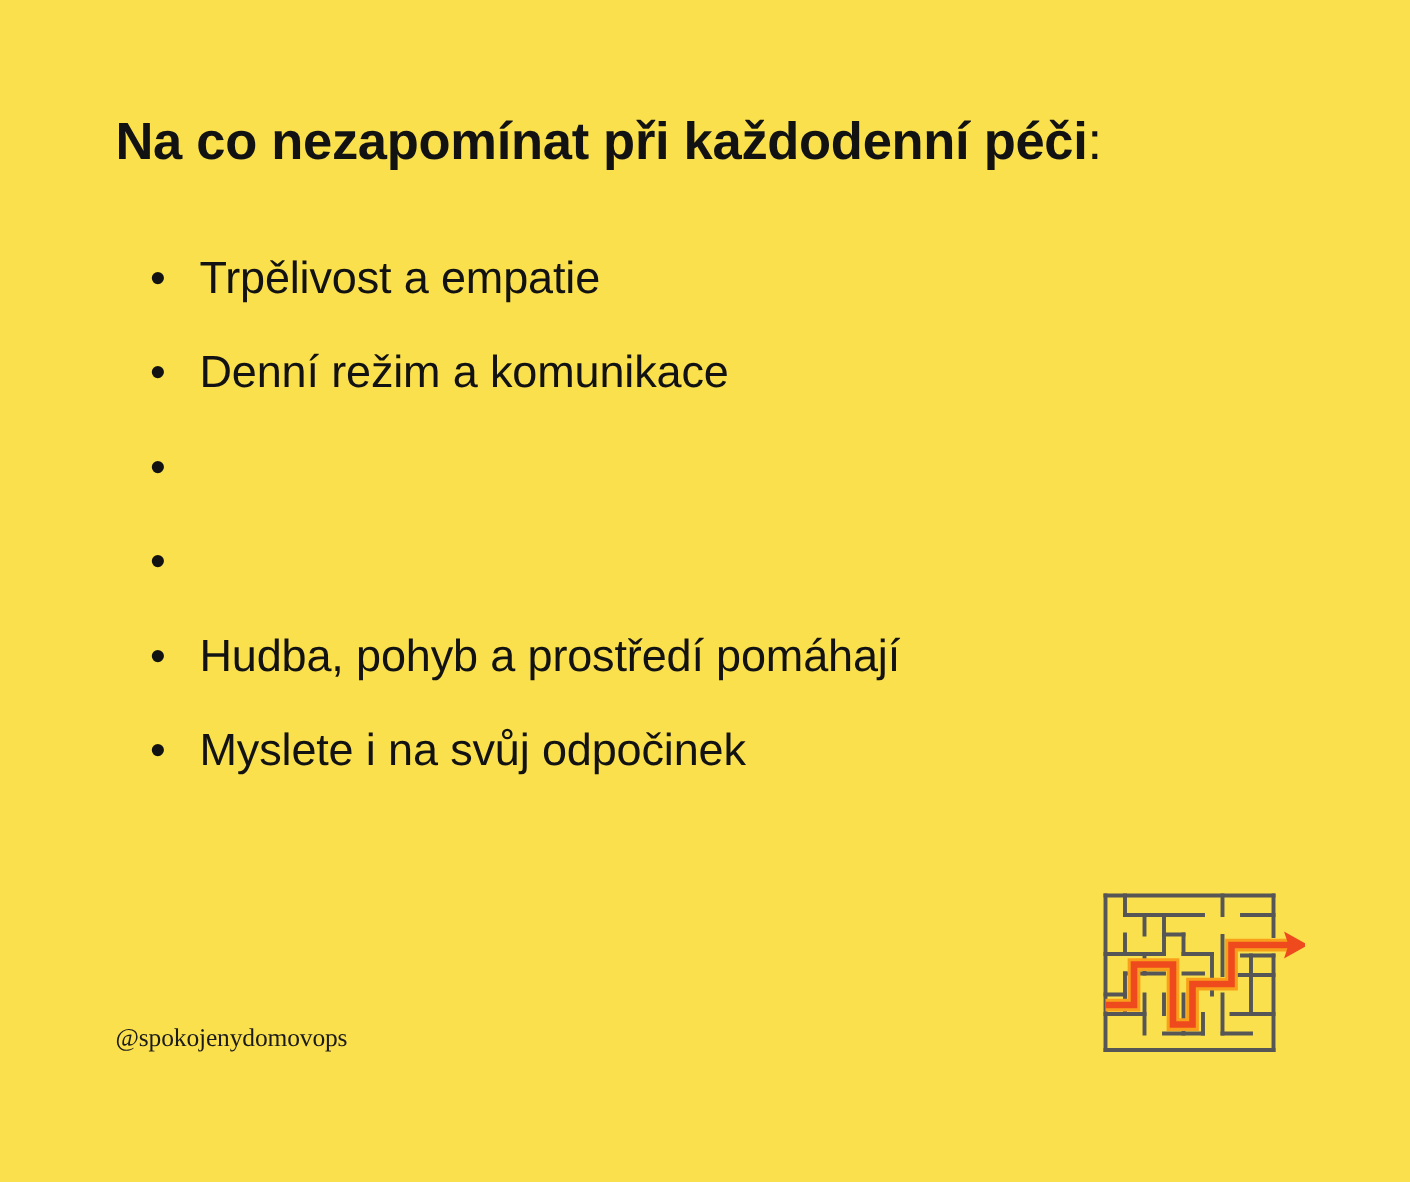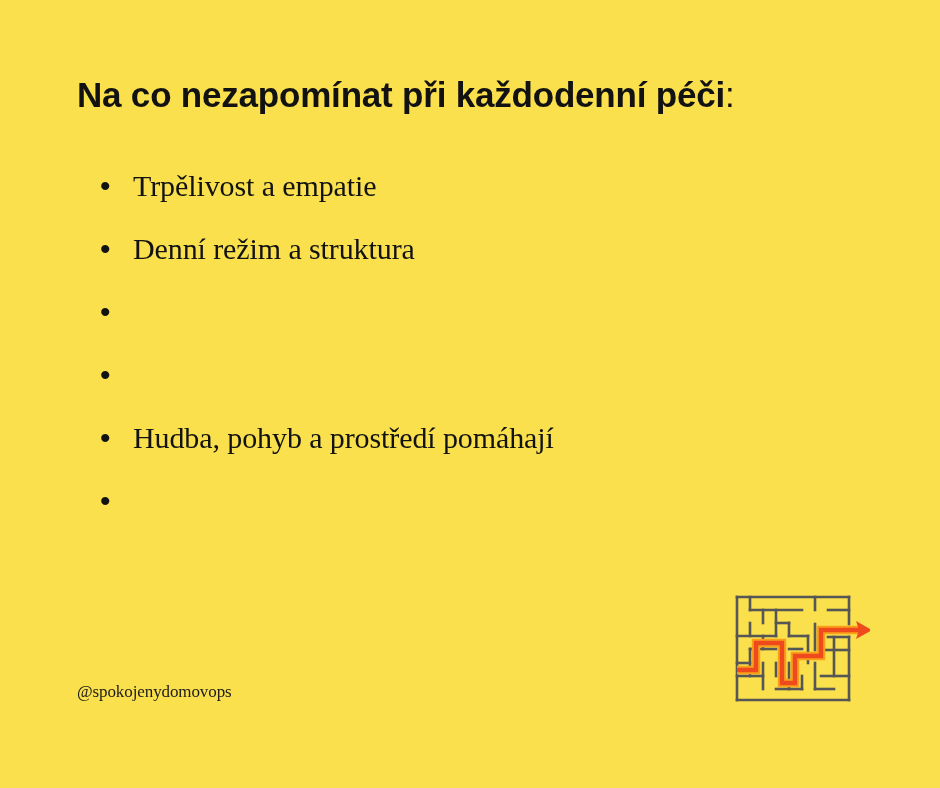--- a/index.html
+++ b/index.html
@@ -60,21 +60,20 @@
     line-height: 40px;
     color: #121212;
     text-align: left;
   }
   .bullet-text {
     font-size: 30px;
     line-height: 40px;
     color: #121212;
     letter-spacing: -0.1px;
     white-space: nowrap;
-    font-family: Liberation Serif, serif;
   }
 
   
   .handle {
     position: absolute;
     left: 77px;
     top: 682px;
     font-size: 17px;
     color: #1b1b1b;
     letter-spacing: -0.1px;
@@ -103,34 +102,35 @@
 
   <div class="title"><span>Na co nezapomínat při každodenní péči</span><span class="colon">:</span></div>
 
   <ul class="bullet-list">
     <li class="bullet-item">
       <span class="bullet-dot">•</span>
       <span class="bullet-text">Trpělivost a empatie</span>
     </li>
     <li class="bullet-item">
       <span class="bullet-dot">•</span>
-      <span class="bullet-text">Denní režim a struktura</span>
+      <span class="bullet-text">Denní režim a komunikace</span>
     </li>
     <li class="bullet-item">
       <span class="bullet-dot">•</span>
     </li>
     <li class="bullet-item">
       <span class="bullet-dot">•</span>
     </li>
     <li class="bullet-item">
       <span class="bullet-dot">•</span>
       <span class="bullet-text">Hudba, pohyb a prostředí pomáhají</span>
     </li>
     <li class="bullet-item">
       <span class="bullet-dot">•</span>
+      <span class="bullet-text">Myslete i na svůj odpočinek</span>
     </li>
   </ul>
 
   <div class="handle">@spokojenydomovops</div>
 
   <div class="maze-logo">
     <svg viewBox="0 0 140 125" xmlns="http://www.w3.org/2000/svg">
       <g stroke="#565656" stroke-width="2.6" stroke-linecap="square" fill="none">
 
         <path d="M7 9 L7 112"></path>

